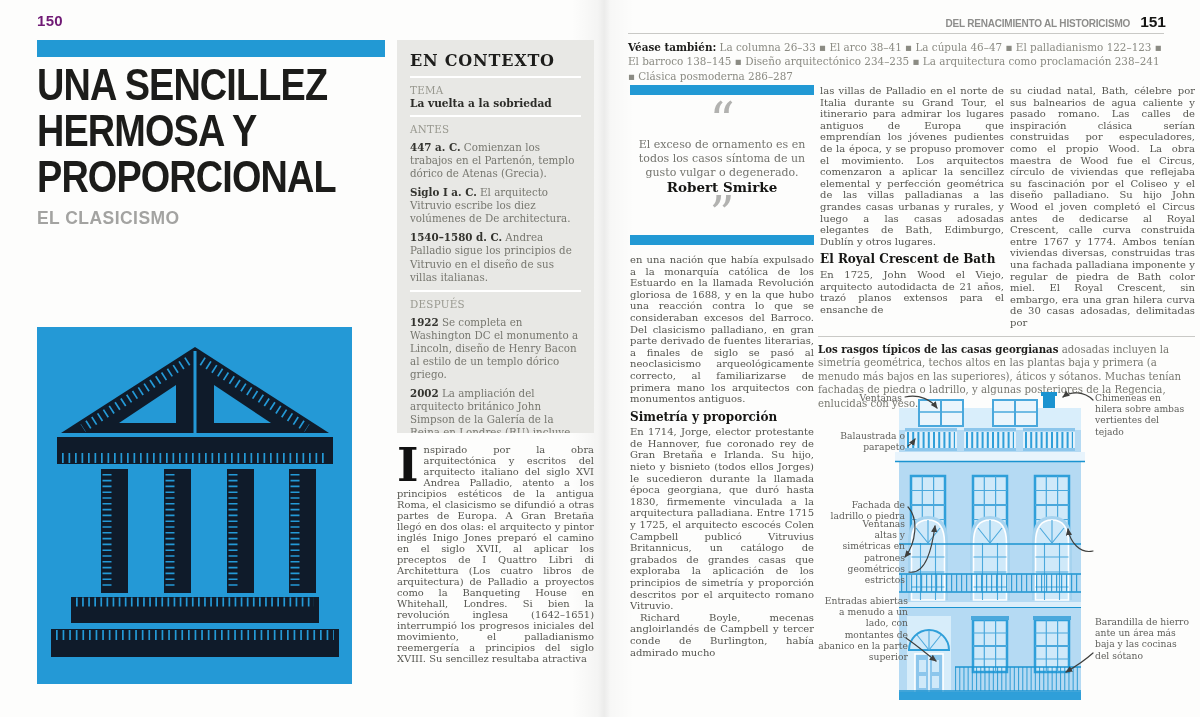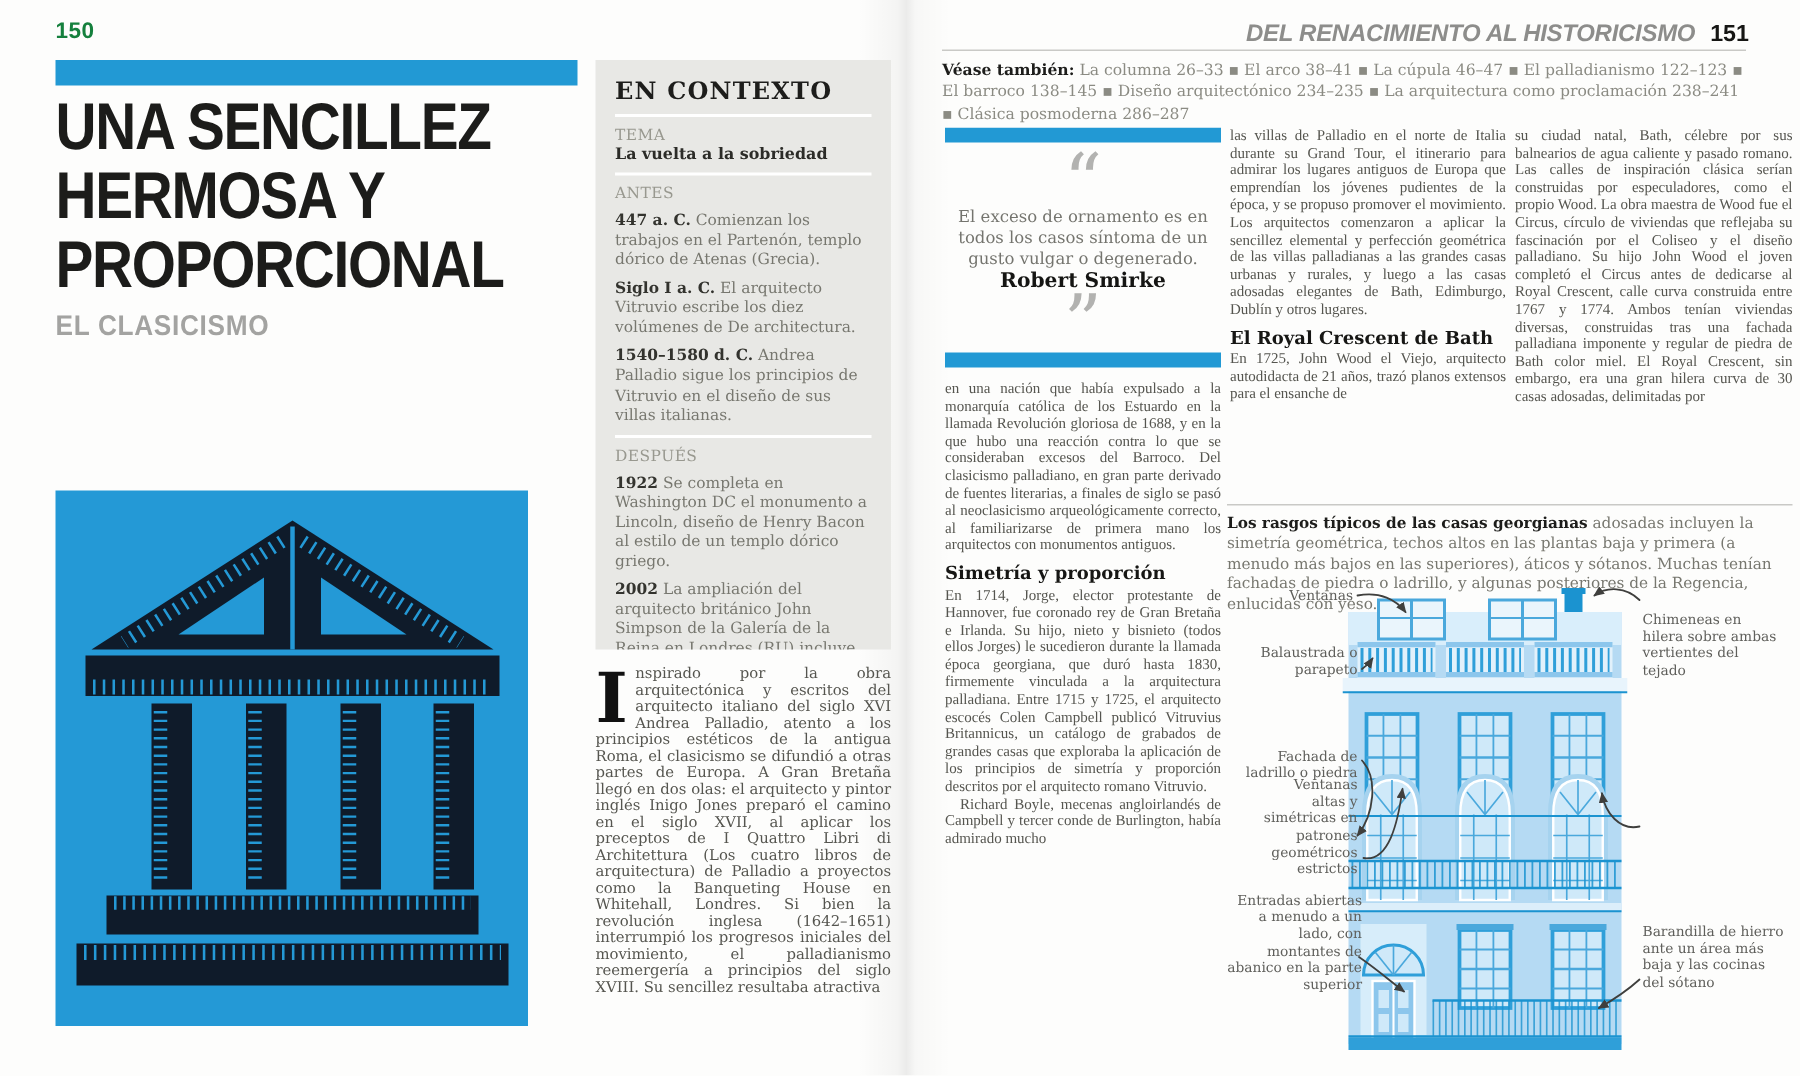--- a/index.html
+++ b/index.html
@@ -9,21 +9,21 @@
     background:#fdfdfc; overflow:hidden;
     font-family:"DejaVu Serif", serif; color:#4e4e4a;
   }
   .abs { position:absolute; }
 
   
   .gutter { left:572px; top:0; width:62px; height:717px;
     background:linear-gradient(to right, rgba(0,0,0,0) 0%, rgba(0,0,0,0.035) 42%, rgba(0,0,0,0.07) 52%, rgba(0,0,0,0.025) 62%, rgba(0,0,0,0) 100%); }
 
   
-  .folio { font-family:"Liberation Sans", sans-serif; font-weight:bold; font-size:15px; color:#15803d; letter-spacing:0.3px; }
+  .folio { font-family:"Liberation Sans", sans-serif; font-weight:bold; font-size:15px; color:#701a75; letter-spacing:0.3px; }
   .folio-left { left:37px; top:12px; }
 
   .title-block { left:37px; top:40px; width:348px; }
   .title-bar { width:348px; height:17px; background:#2299d4; }
   .big-title { margin-top:5px; font-family:"Liberation Sans", sans-serif; font-weight:bold;
     font-size:44px; line-height:46px; color:#1c1c1a; letter-spacing:-1px;
     transform:scaleX(0.86); transform-origin:left top; white-space:nowrap; }
   .subtitle { margin-top:7px; font-family:"Liberation Sans", sans-serif; font-weight:bold;
     font-size:19px; color:#a3a3a1; letter-spacing:0.5px; transform:scaleX(0.92); transform-origin:left top; white-space:nowrap; }
 
@@ -37,34 +37,34 @@
   .ctx-event { font-size:10.3px; line-height:1.27; color:#77776f; margin-top:6px; }
   .ctx-event b { color:#33332e; }
 
   .left-body { left:397px; top:444px; width:197px; font-size:9.9px; line-height:11px;
     text-align:justify; color:#55554f; }
   .dropcap { float:left; font-size:46px; line-height:38px; font-weight:bold; color:#111;
     padding-right:5px; padding-top:2px; font-family:"DejaVu Serif", serif; }
 
   
   .r-header { left:628px; top:12px; width:538px; text-align:right; white-space:nowrap; }
-  .r-header .crumbs { font-family:"Liberation Sans", sans-serif; font-weight:bold; font-size:16px;
-    color:#8d8d8b; letter-spacing:-0.2px;font-style:italic; }
+  .r-header .crumbs { font-family:"Liberation Sans", sans-serif; font-weight:bold; font-size:10px;
+    color:#8d8d8b; letter-spacing:-0.2px; }
   .r-header .folio-right { font-family:"Liberation Sans", sans-serif; font-weight:bold; font-size:15.5px;
     color:#161614; margin-left:10px; }
   .r-rule { left:628px; top:33px; width:536px; height:1px; background:#c9c9c6; }
   .see-also { left:628px; top:40px; width:540px; font-size:10.4px; line-height:1.38; color:#8b8b83; }
   .see-also b { color:#1d1d1b; }
 
   
   .col { position:absolute; top:85px; font-size:10px; line-height:11.6px; text-align:justify; color:#55554f; overflow:hidden; }
   .col1 { left:630px; width:184px; height:632px; }
   .col2 { left:820px; width:184px; height:246px; }
   .col3 { left:1010px; width:185px; height:246px; }
-  .col p { margin-bottom:0;font-family:Liberation Serif, serif; }
+  .col p { margin-bottom:0; }
   .col .indent { text-indent:10px; }
   .col h3 { font-family:"DejaVu Serif", serif; font-size:12px; color:#161614; margin:7px 0 3px; text-align:left; }
 
   
   .quote-block { margin-bottom:9px; text-align:center; }
   .q-bar { height:10px; background:#2299d4; }
   .q-glyph { font-size:50px; line-height:34px; height:32px; color:#b2b2b0; font-family:"DejaVu Serif", serif; }
   .q-glyph.open { margin-top:9px; }
   .q-glyph.close { margin-top:4px; margin-bottom:5px; }
   .q-text { font-size:11px; line-height:13.8px; color:#74746e; margin-top:2px; text-align:center; }
@@ -357,21 +357,21 @@
 
       <rect x="4" y="300" width="182" height="8" fill="#2f9fd9"></rect>
     </svg>
   </div>
 
   <div class="d-label right-al" style="left:10px; top:62px; width:74px;">Ventanas</div>
   <div class="d-label right-al" style="left:7px; top:100px; width:80px;">Balaustrada o parapeto</div>
   <div class="d-label right-al" style="left:2px; top:169px; width:85px;">Fachada de ladrillo o piedra</div>
   <div class="d-label right-al" style="left:21px; top:188px; width:66px;">Ventanas altas y simétricas en patrones geométricos estrictos</div>
   <div class="d-label right-al" style="left:0px; top:265px; width:90px;">Entradas abiertas a menudo a un lado, con montantes de abanico en la parte superior</div>
-  <div class="d-label" style="left:277px; top:62px; width:95px;margin-top:16px;">Chimeneas en hilera sobre ambas vertientes del tejado</div>
+  <div class="d-label" style="left:277px; top:62px; width:95px;">Chimeneas en hilera sobre ambas vertientes del tejado</div>
   <div class="d-label" style="left:277px; top:286px; width:95px;">Barandilla de hierro ante un área más baja y las cocinas del sótano</div>
 
   <svg class="arrows" viewBox="0 0 377 387">
     <defs>
       <marker id="ah" markerWidth="7" markerHeight="7" refX="5.2" refY="2.6" orient="auto">
         <path d="M0,0 L6,2.6 L0,5.2 z" fill="#3f3f3d"></path>
       </marker>
     </defs>
     <g fill="none" stroke="#3f3f3d" stroke-width="1.2" stroke-linecap="round">
       <path d="M87,67 C102,64 113,70 119,78" marker-end="url(#ah)"></path>

